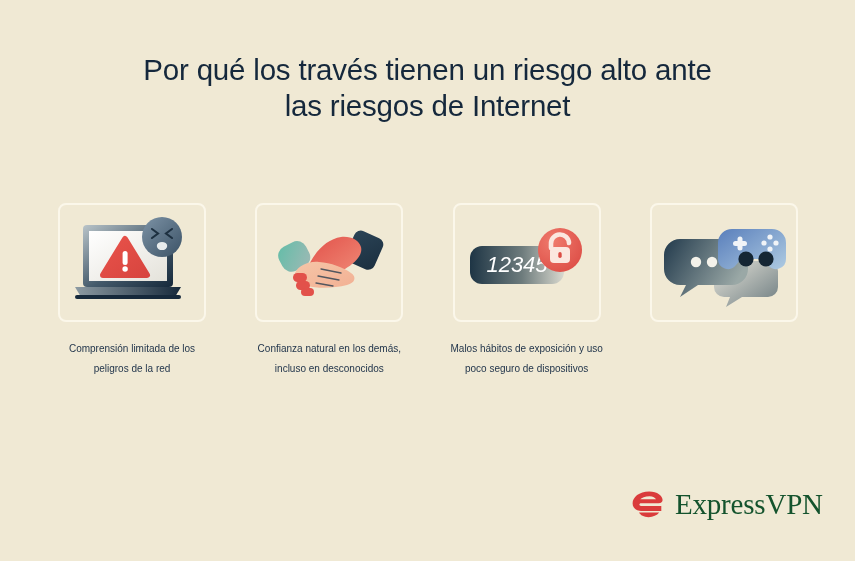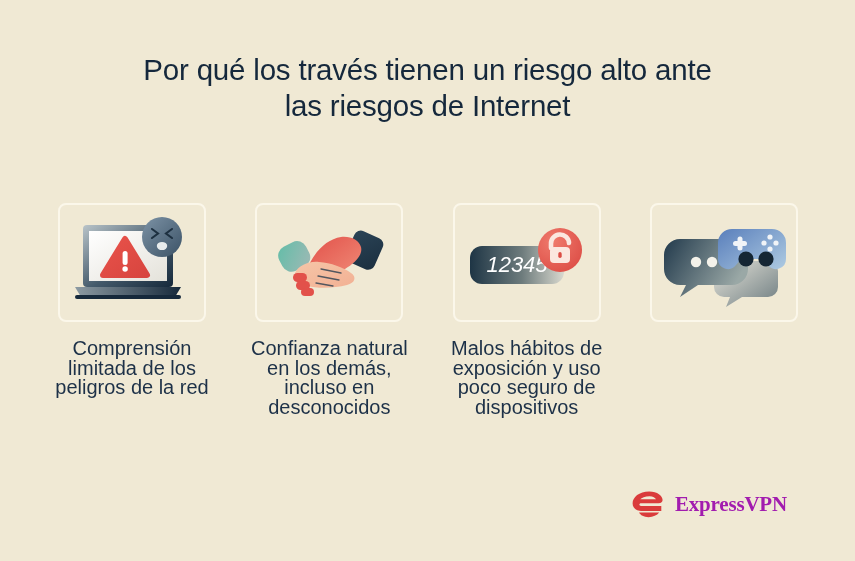--- a/index.html
+++ b/index.html
@@ -72,43 +72,43 @@
     background: transparent;
     font-style: italic;
   }
   .icon-card svg {
     display: block;
   }
   .caption {
     margin-top: 17px;
     width: 160px;
     text-align: center;
-    font-size: 20px;
+    font-size: 10px;
     line-height: 19.5px;
     color: #1d3148;
     font-family: "Liberation Sans", sans-serif;
   }
 
   
   .logo {
     position: absolute;
     left: 632px;
     top: 487px;
     display: flex;
     align-items: center;
     gap: 9px;
   }
   .logo-mark {
     display: block;
   }
   .logo-text {
     font-family: "Liberation Serif", serif;
-    font-size: 21px;
-    font-weight: 700;
-    color: #a21caf;
+    font-size: 29px;
+    font-weight: 400;
+    color: #14532d;
     letter-spacing: -0.2px;
     line-height: 1;
   }
 </style>
 </head>
 <body>
 
 <div class="page">
 
   <div class="title-wrap">

